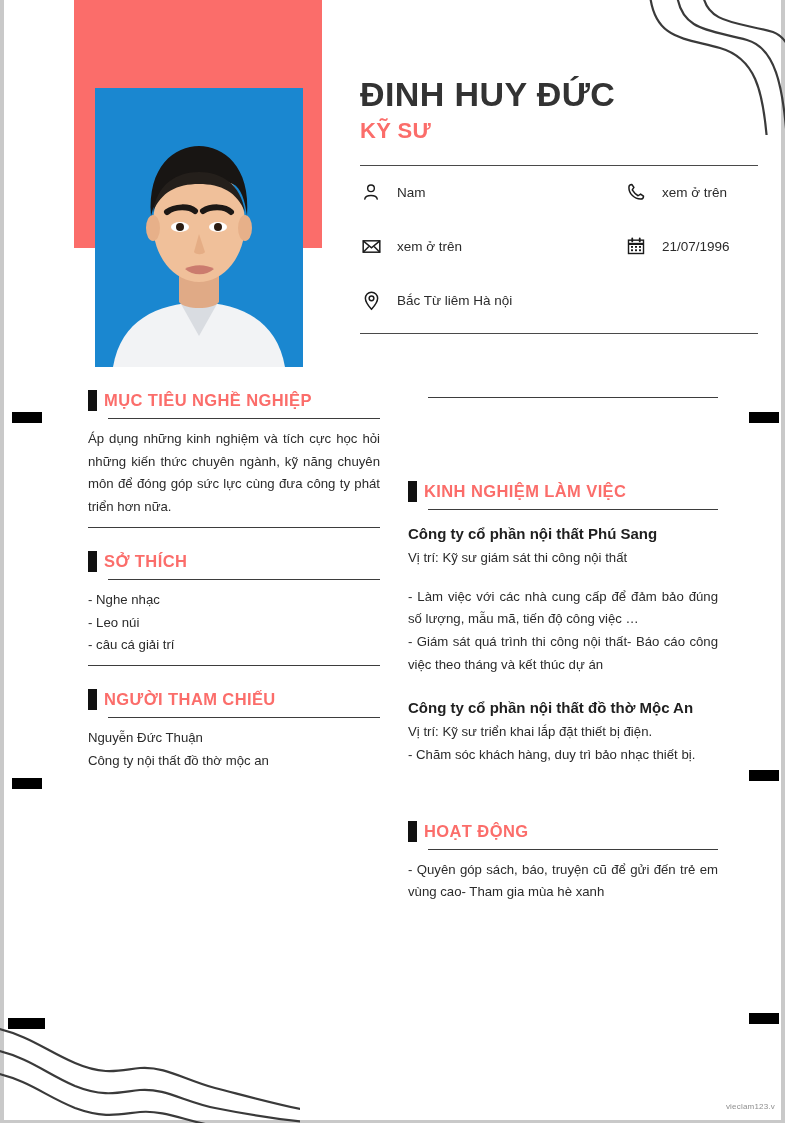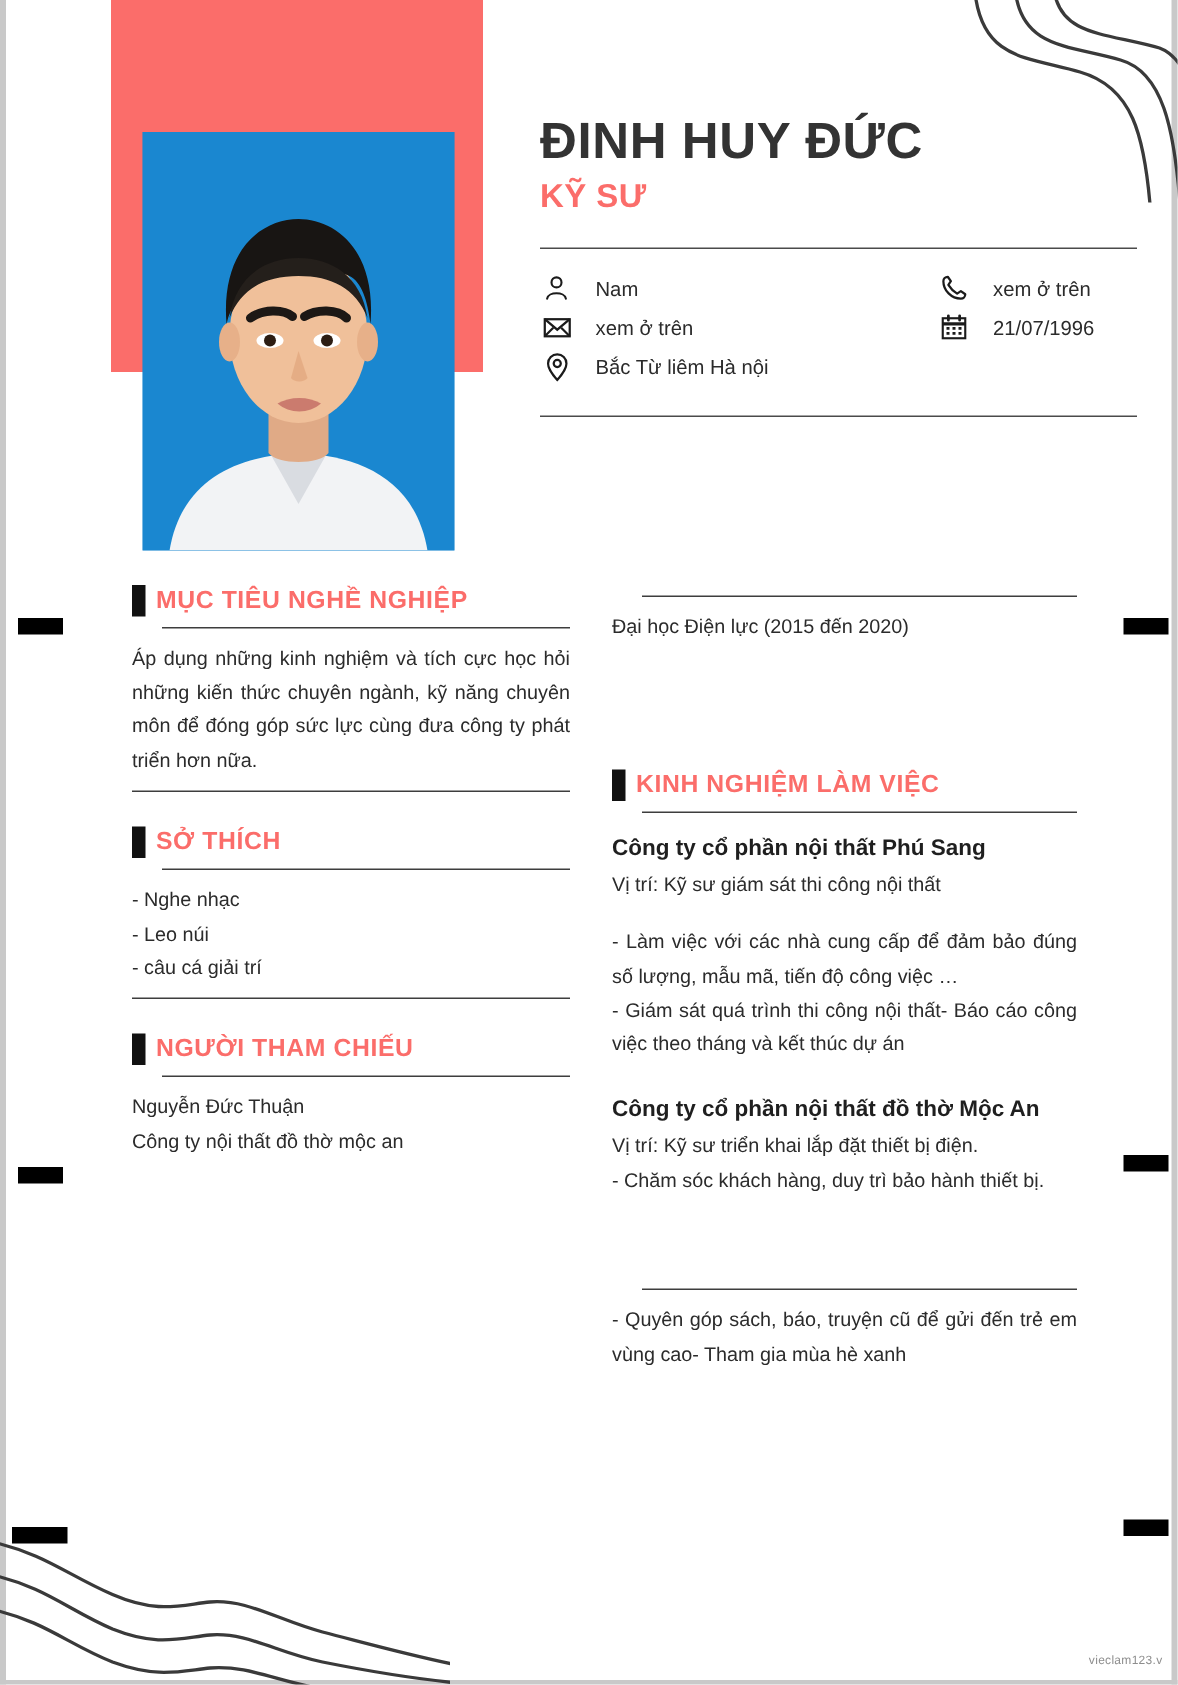--- a/index.html
+++ b/index.html
@@ -57,21 +57,21 @@
   }
   .cv-role {
     font-size:22px; font-weight:bold; color:#fb6d6a;
     margin-top:4px; letter-spacing:.3px;
   }
   .contact-rule {
     height:1px; background:#4a4a4a; margin-top:21px; width:398px;
   }
   .contact-grid {
     display:grid; grid-template-columns:265px 1fr;
-    row-gap:4px; margin-top:15px;
+    row-gap:32px; margin-top:15px;
   }
   .contact-item { display:flex; align-items:center; gap:15px; }
   .contact-item .ic {
     width:22px; height:22px; flex:0 0 22px;
     display:flex; align-items:center; justify-content:center;
   }
   .contact-item .ic svg { display:block; }
   .contact-item .txt { font-size:13.5px; color:#2b2b2b; }
   .contact-rule-bottom {
     height:1px; background:#4a4a4a; margin-top:22px; width:398px;
@@ -279,21 +279,20 @@
       <div class="list-line">Công ty nội thất đồ thờ mộc an</div>
     </div>
   </div>
 
 </div>
 
 <div class="col-right">
 
   <div class="section">
     <div class="sec-rule indent"></div>
-    <div class="sec-body">Đại học Điện lực  (2015 đến 2020)</div>
   </div>
 
   <div style="height:77px"></div>
 
   <div class="section">
     <div class="sec-head">
       <span class="sec-bar"></span>
       <span class="sec-title">KINH NGHIỆM LÀM VIỆC</span>
     </div>
     <div class="sec-rule indent"></div>
@@ -304,27 +303,31 @@
         <div class="job-role">Vị trí: Kỹ sư giám sát thi công nội thất</div>
         <div class="job-bullets" style="white-space:pre-line">- Làm việc với các nhà cung cấp để đảm bảo đúng số lượng, mẫu mã, tiến độ công việc …
 - Giám sát quá trình thi công nội thất- Báo cáo công việc theo tháng và kết thúc dự án</div>
       </div>
 
       <div style="height:17px"></div>
 
       <div class="job">
         <div class="job-title">Công ty cổ phần nội thất đồ thờ Mộc An</div>
         <div class="job-role">Vị trí: Kỹ sư triển khai lắp đặt thiết bị điện.</div>
-        <div class="job-bullets" style="white-space:pre-line; margin-top:0; text-align:justify">- Chăm sóc khách hàng, duy trì bảo hành thiết bị.</div>
+        <div class="job-bullets" style="white-space:pre-line; margin-top:0; text-align:justify">- Chăm sóc khách hàng, duy trì bảo nhạc thiết bị.</div>
       </div>
     </div>
   </div>
 
   <div style="height:48px"></div>
 
   <div class="section">
+    <div class="sec-head">
+      <span class="sec-bar"></span>
+      <span class="sec-title">HOẠT ĐỘNG</span>
+    </div>
     <div class="sec-rule indent"></div>
     <div class="sec-body justify">- Quyên góp sách, báo, truyện cũ để gửi đến trẻ em vùng cao- Tham gia mùa hè xanh</div>
   </div>
 
 </div>
 
 <div class="watermark">vieclam123.v</div>
 
 </body></html>

